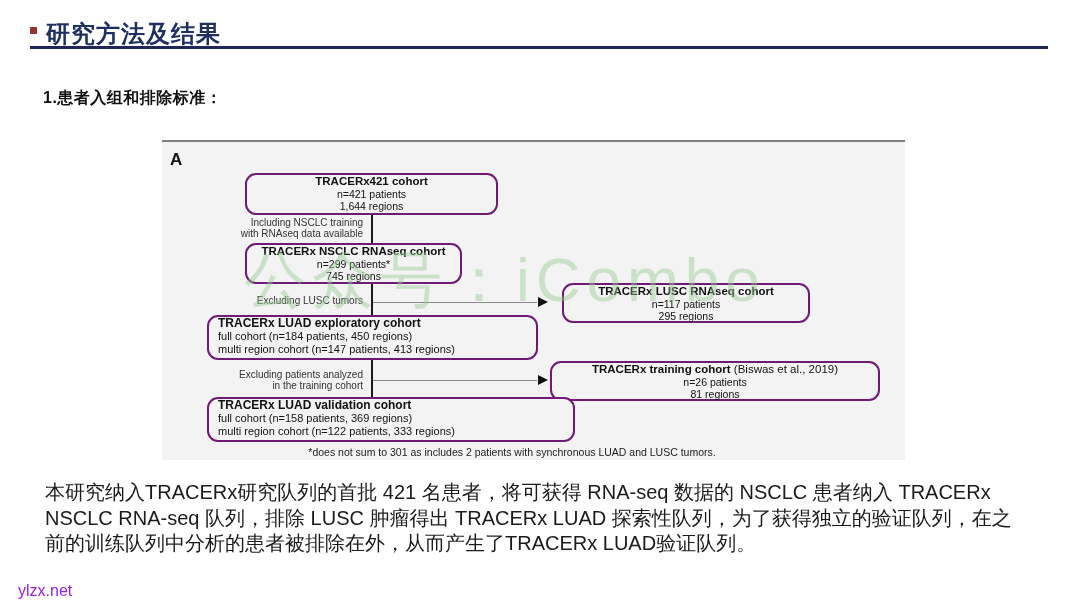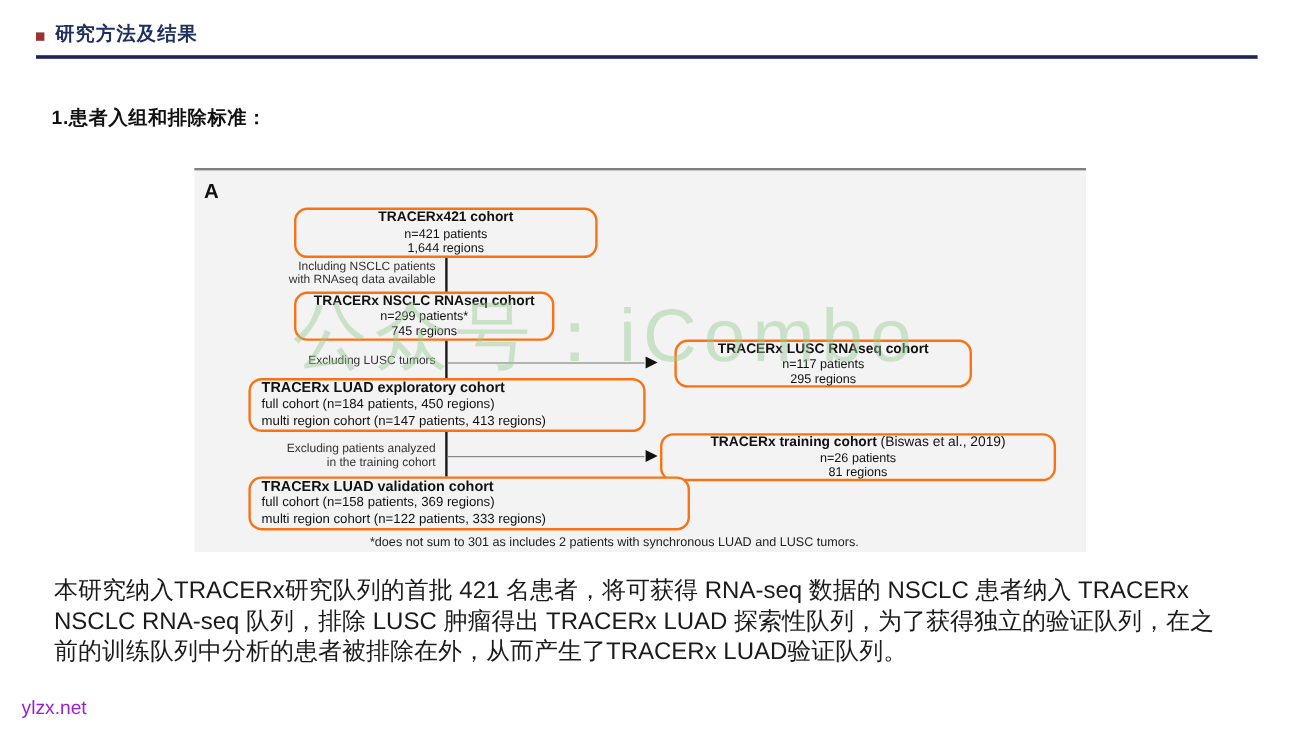--- a/index.html
+++ b/index.html
@@ -4,29 +4,29 @@
 <style>
   html,body{margin:0;padding:0;}
   body{
     width:1080px;height:608px;position:relative;overflow:hidden;
     background:#ffffff;
     font-family:"Liberation Sans","DejaVu Sans",sans-serif;
     -webkit-font-smoothing:antialiased;
   }
   
   .hdr-bullet{position:absolute;left:30px;top:27px;width:7px;height:7px;background:#993333;}
-  .hdr-title{position:absolute;left:46px;top:18px;font-size:16px;font-weight:bold;color:#1f3060;letter-spacing:1px;}
+  .hdr-title{position:absolute;left:46px;top:18px;font-size:24px;font-weight:bold;color:#1f3060;letter-spacing:1px;}
   .hdr-rule{position:absolute;left:30px;top:46px;width:1018px;height:3px;background:#1f2556;}
   
   .sec-title{position:absolute;left:43px;top:88px;font-size:16px;font-weight:bold;color:#111;letter-spacing:0.5px;}
   
   .figure{position:absolute;left:162px;top:140px;width:743px;height:320px;background:#f3f3f3;border-top:2px solid #7f7f7f;box-sizing:border-box;}
   .panel-label{position:absolute;left:8px;top:8px;font-size:17px;font-weight:bold;color:#111;}
-  .fbox{position:absolute;box-sizing:border-box;border:2px solid #f97316;border-radius:11px;background:#f3f3f3;
-        display:flex;flex-direction:column;justify-content:space-between;align-items:center;color:#111;}
+  .fbox{position:absolute;box-sizing:border-box;border:2px solid #701a75;border-radius:11px;background:#f3f3f3;
+        display:flex;flex-direction:column;justify-content:flex-start;align-items:center;color:#111;}
   .fbox .t{font-size:11.5px;font-weight:bold;line-height:13px;white-space:nowrap;}
   .fbox .l{font-size:10.5px;line-height:12px;white-space:nowrap;}
   .fbox.leftalign{align-items:flex-start;padding-left:9px;}
   .fbox.leftalign .t{font-size:12px;}
   .fbox.leftalign .l{font-size:11px;line-height:13px;}
   #box-421{left:83px;top:31px;width:253px;height:42px;}
   #box-nsclc{left:83px;top:101px;width:217px;height:41px;}
   #box-lusc{left:400px;top:141px;width:248px;height:40px;}
   #box-expl{left:45px;top:173px;width:331px;height:45px;}
   #box-train{left:388px;top:219px;width:330px;height:40px;}
@@ -103,21 +103,21 @@
 
   <div class="vline" id="v1"></div>
   <div class="vline" id="v2"></div>
   <div class="vline" id="v3"></div>
   <div class="hline" id="h1"></div>
   <div class="hline" id="h2"></div>
   <div class="arrowhead" id="a1"></div>
   <div class="arrowhead" id="a2"></div>
 
   <div class="edge-label" id="lbl-including">
-    <div>Including NSCLC patients</div>
+    <div>Including NSCLC training</div>
     <div>with RNAseq data available</div>
   </div>
   <div class="edge-label" id="lbl-exlusc">
     <div>Excluding LUSC tumors</div>
   </div>
   <div class="edge-label" id="lbl-extrain">
     <div>Excluding patients analyzed</div>
     <div>in the training cohort</div>
   </div>
 

